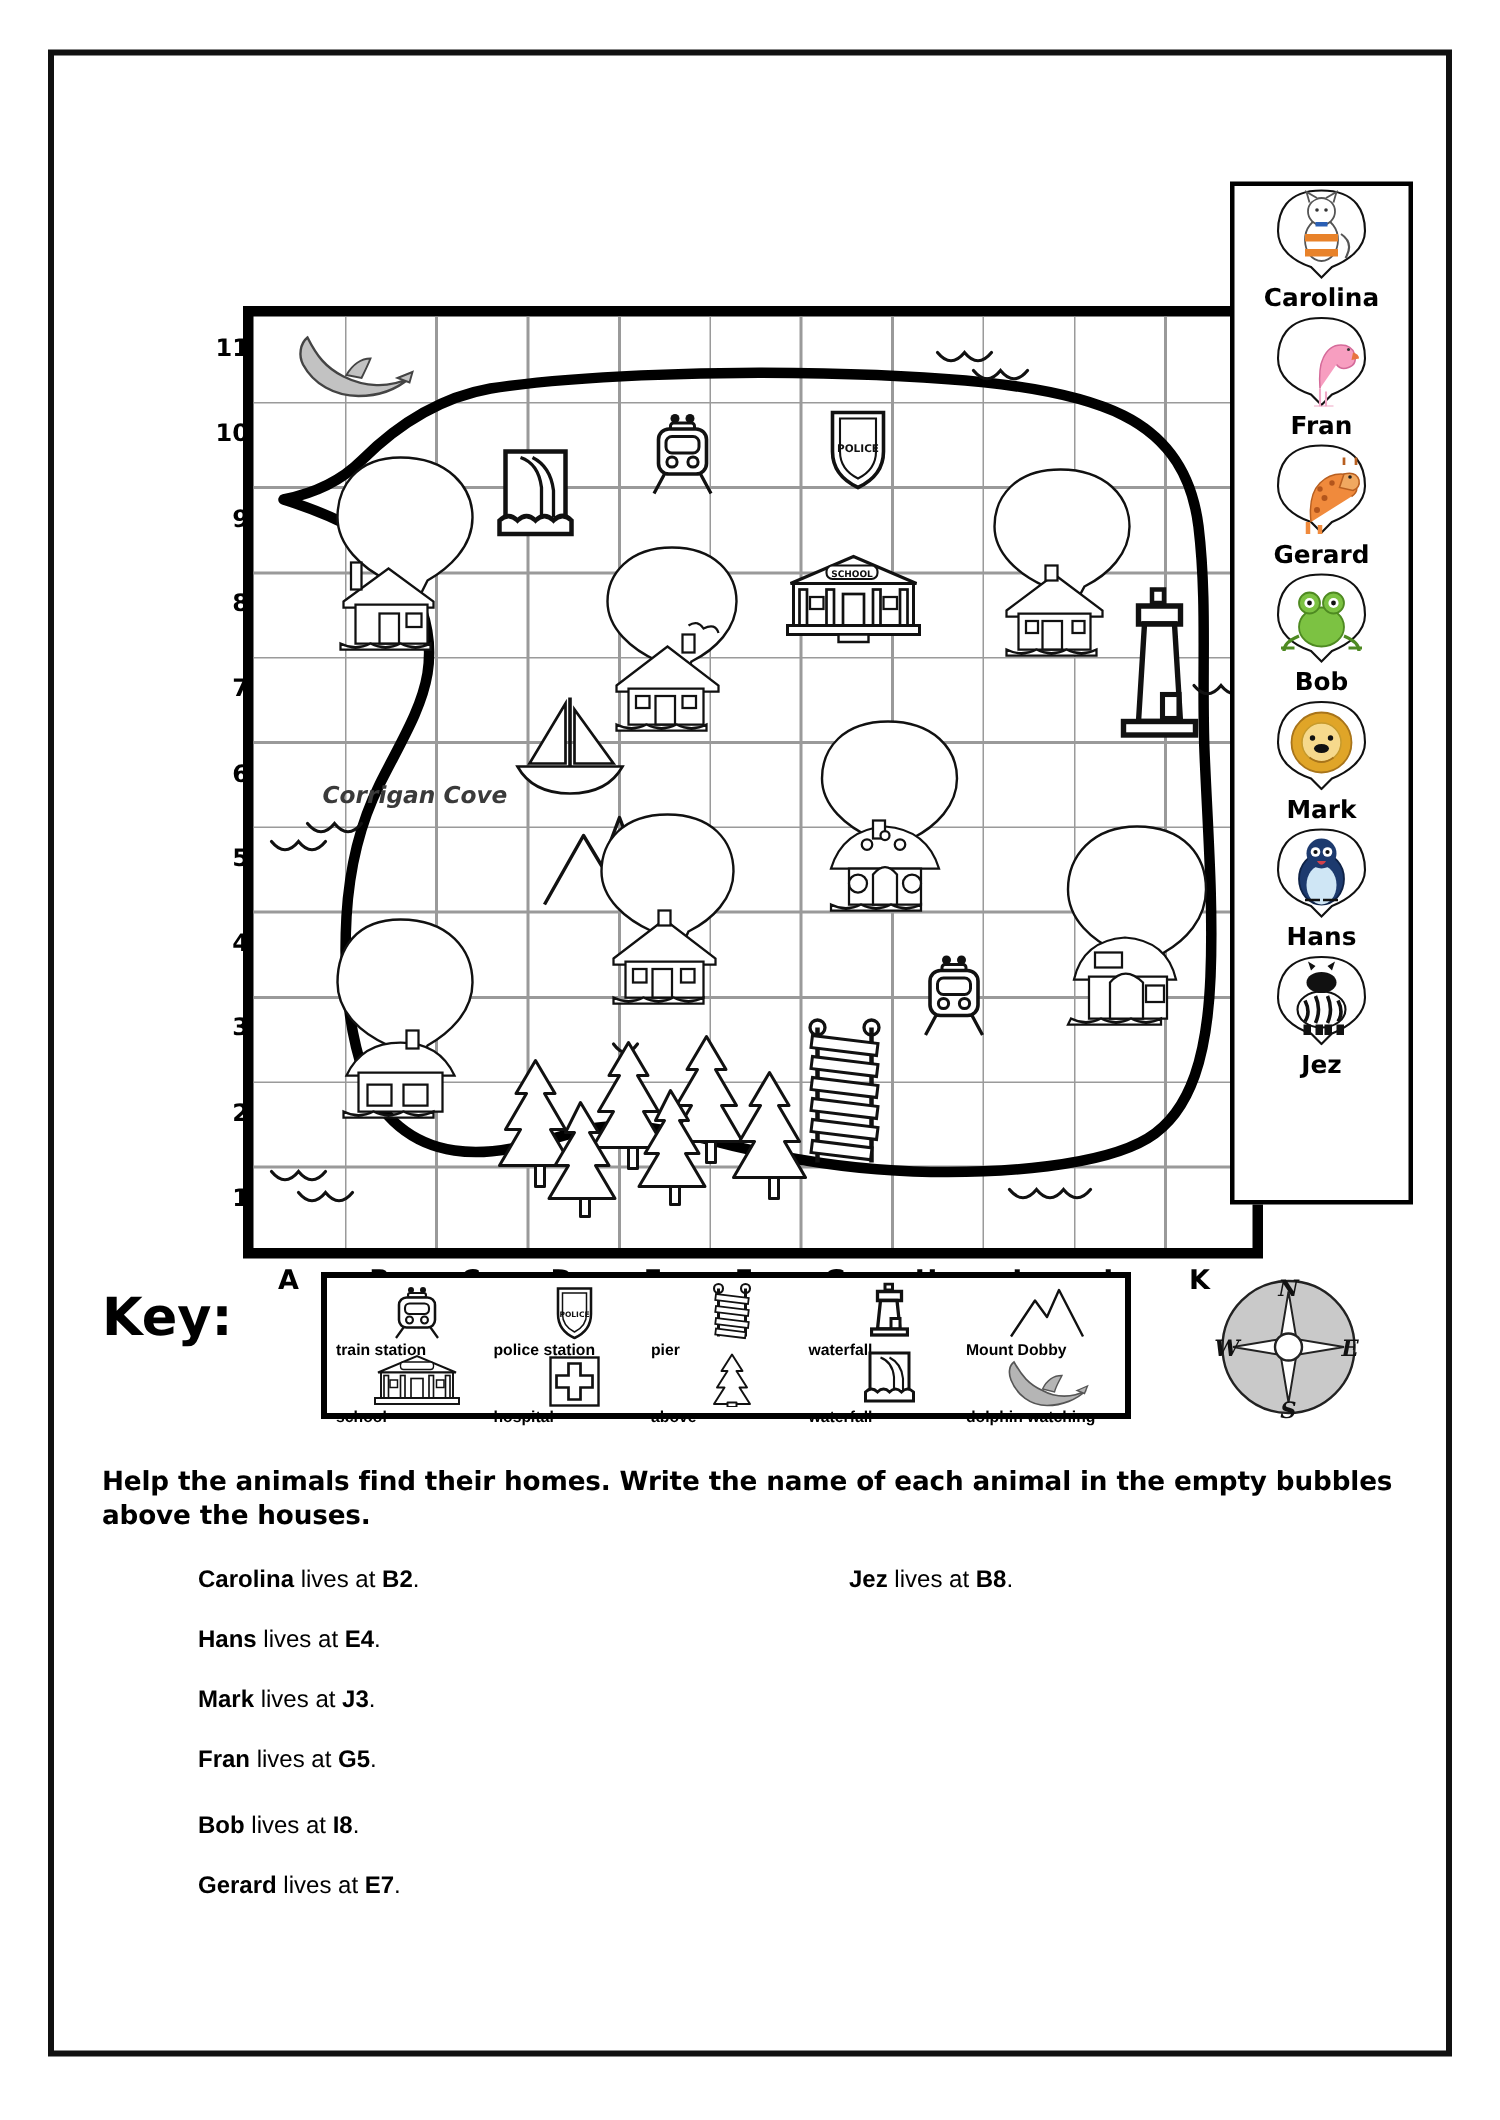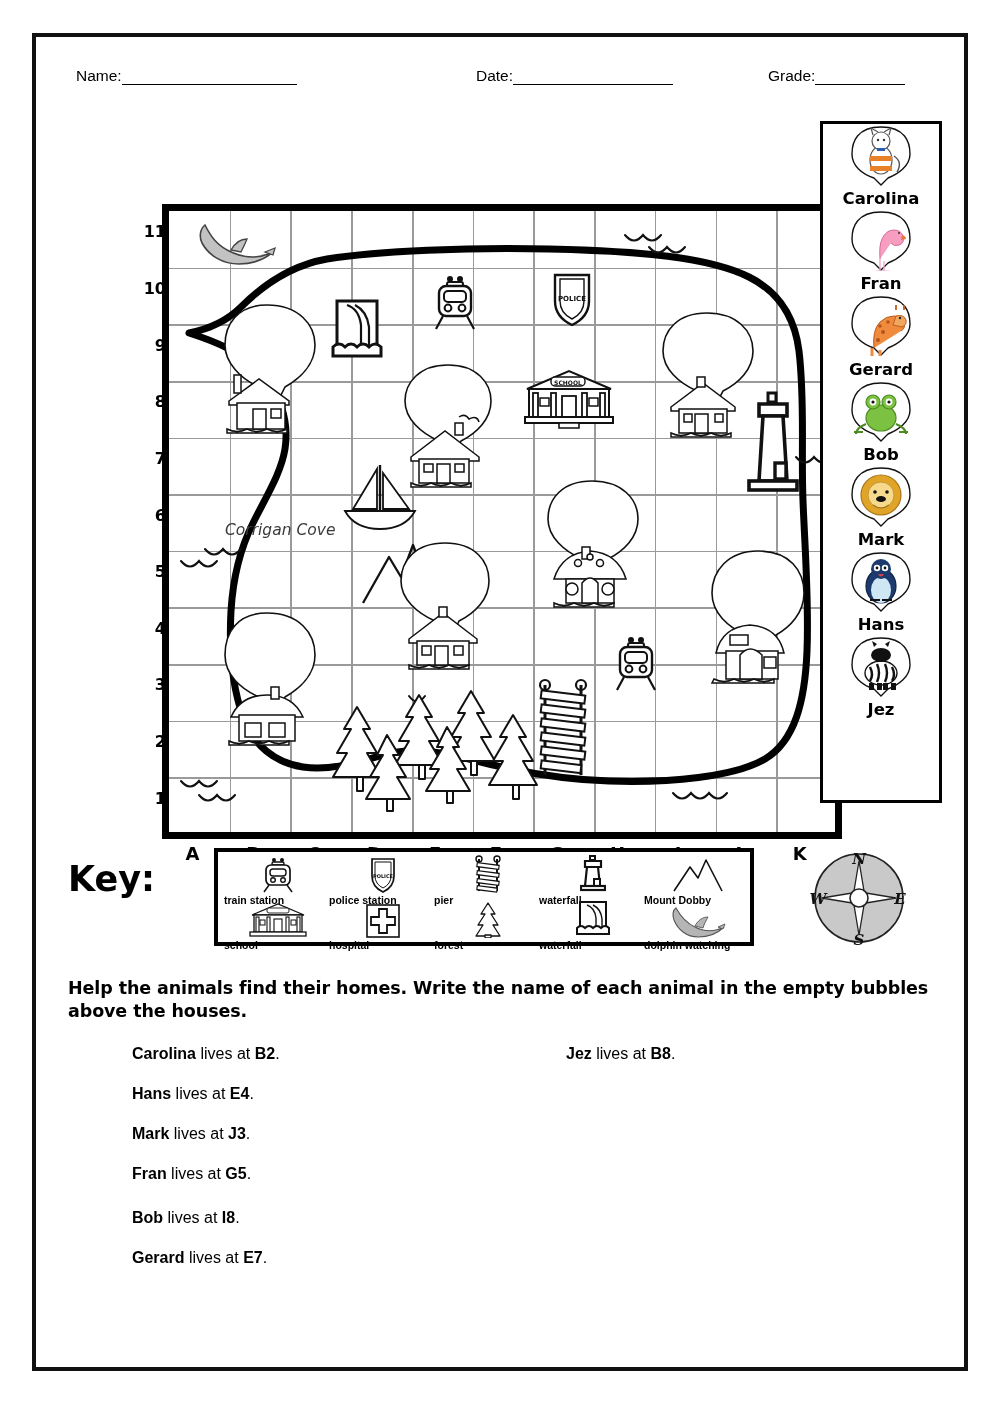--- a/index.html
+++ b/index.html
@@ -65,31 +65,20 @@
   .chal-q{position:absolute;left:18px;top:40px;font-size:15px;font-family:"Liberation Sans",sans-serif;}
   .chal-row{position:absolute;left:48px;font-size:16px;font-family:"Liberation Sans",sans-serif;}
   .chal-row .rl{display:inline-block;border-bottom:1.5px solid #000;width:160px;height:13px;margin-left:5px;}
 </style>
 </head>
 <body>
 
 <div class="page">
 <div class="page-frame">
 
-  <div class="hdr">
-    <div class="fld f-name">
-      <span class="lbl">Name:</span><span class="rule" style="width:175px"></span>
-    </div>
-    <div class="fld f-date">
-      <span class="lbl">Date:</span><span class="rule" style="width:160px"></span>
-    </div>
-    <div class="fld f-grade">
-      <span class="lbl">Grade:</span><span class="rule" style="width:90px"></span>
-    </div>
-  </div>
 
 
   <div class="map-wrap">
 
     <div class="ylabels" id="yaxis">
           <span style="top: 51.3182px;">11</span>
           <span style="top: 107.955px;">10</span>
           <span style="top: 164.591px;">9</span>
           <span style="top: 221.227px;">8</span>
           <span style="top: 277.864px;">7</span>
@@ -412,21 +401,21 @@
               <path d="M12 104 q6 -26 34 -28 q28 2 34 28 z"></path>
               <path d="M22 102 h52 v28 h-52 z"></path>
               <path d="M36 106 q10 -12 22 0 v24 h-22 z"></path>
               <rect x="26" y="86" width="18" height="10"></rect>
               <rect x="60" y="108" width="12" height="11"></rect>
               <path d="M10 130 q10 5 20 0 q10 5 20 0 q10 5 20 0 v4 h-62 z"></path>
             </g>
           </svg>
         </div>
 
-        <div class="cove-label" style="left:56px;top:310px;">Corrigan Cove</div>
+        <div class="cove-label" style="left:46px;top:310px;font-weight:bold;">Corrigan Cove</div>
 
       </div>
     </div>
 
     <div class="xlabels" id="xaxis">
           <span style="left: 15.3636px;">A</span>
           <span style="left: 76.0909px;">B</span>
           <span style="left: 136.818px;">C</span>
           <span style="left: 197.545px;">D</span>
           <span style="left: 258.273px;">E</span>
@@ -642,21 +631,21 @@
         </div>
         <div class="key-cell" style="left: 216px; top: 48px;">
           <div class="key-ico">
             <svg width="28" height="36" viewBox="0 0 28 36">
               <g fill="#fff" stroke="#111" stroke-width="1.3" stroke-linejoin="round">
                 <path d="M14 1 l7 11 h-4 l7 11 h-5 l7 11 h-24 l7 -11 h-5 l7 -11 h-4 z"></path>
                 <path d="M11 33 h6 v3 h-6 z"></path>
               </g>
             </svg>
           </div>
-          <div class="key-txt">forest</div>
+          <div class="key-txt">above</div>
         </div>
         <div class="key-cell" style="left: 321px; top: 48px;">
           <div class="key-ico">
             <svg width="34" height="38" viewBox="0 0 34 38">
               <path d="M4 2 h26 v26 h-26 z" fill="#fff" stroke="#111" stroke-width="2"></path>
               <path d="M11 5 q8 3 9 13 v11" fill="none" stroke="#111" stroke-width="1.4"></path>
               <path d="M17 5 q8 4 9 14 v10" fill="none" stroke="#111" stroke-width="1.4"></path>
               <path d="M1 28 q4 -4 8 0 q4 -4 8 0 q4 -4 8 0 q4 -4 8 0 v6 h-32 z" fill="#fff" stroke="#111" stroke-width="2"></path>
             </svg>
           </div>

